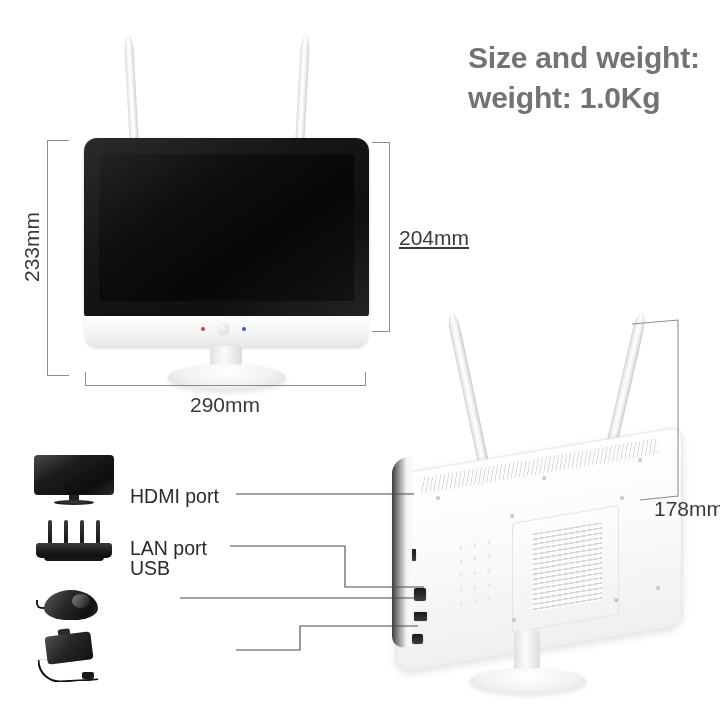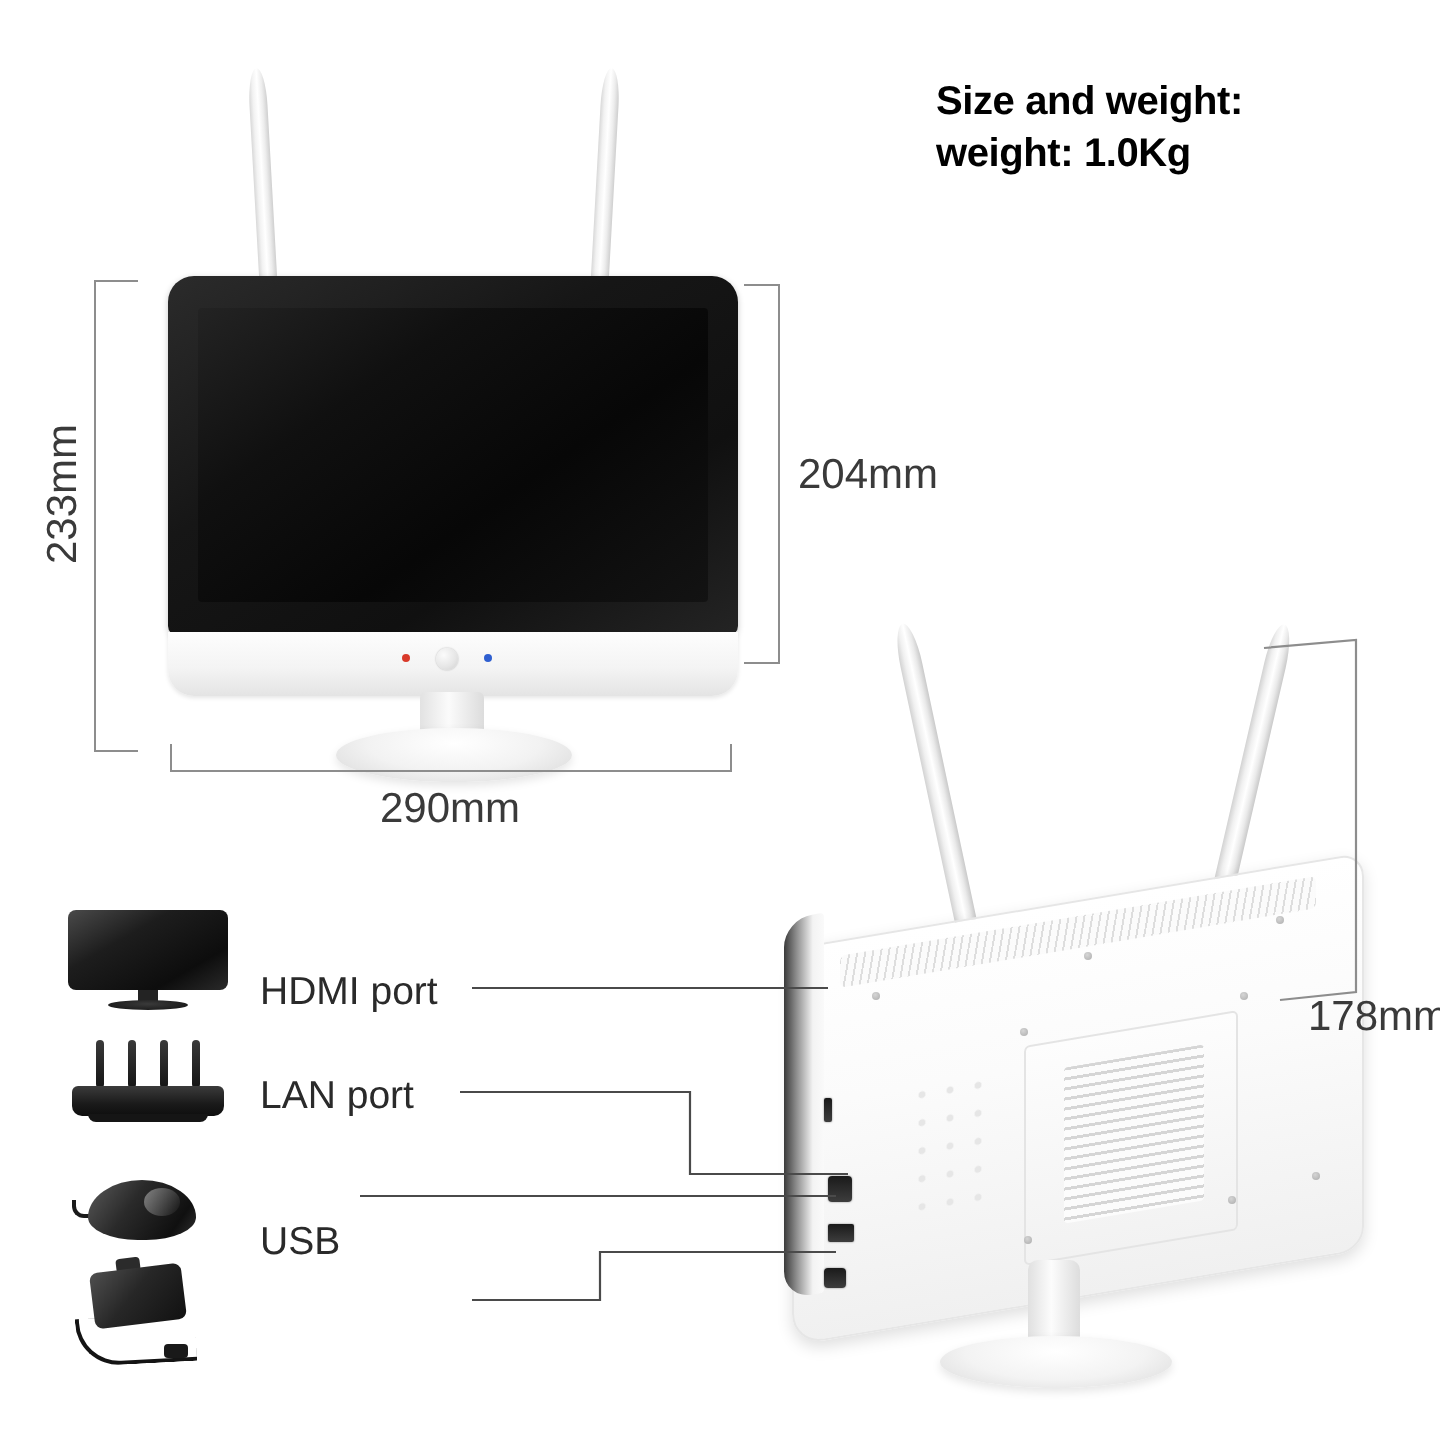--- a/index.html
+++ b/index.html
@@ -19,60 +19,60 @@
     background: #ffffff;
     overflow: hidden;
   }
   .abs { position: absolute; }
 
   
   #heading {
     left: 468px;
     top: 38px;
     width: 250px;
-    color: #000000;
-    font-size: 20px;
+    color: #737373;
+    font-size: 30px;
     font-weight: bold;
     line-height: 1.32;
     letter-spacing: -0.2px;
   }
   #heading .hl { display: block; white-space: nowrap; }
 
   
   .dim-label {
     color: #3a3a3a;
     font-size: 21px;
     font-weight: 400;
     white-space: nowrap;
   }
   #dim-233 {
     left: -18px;
     top: 235px;
     width: 100px;
     text-align: center;
     transform: rotate(-90deg);
   }
-  #dim-204 { left: 399px; top: 226px; }
+  #dim-204 { left: 399px; top: 226px; text-decoration: underline; }
   #dim-290 { left: 190px; top: 393px; }
   #dim-178 { left: 654px; top: 497px; }
 
   
   .bk { background: #8d8d8d; }
   .bk-v { width: 1px; }
   .bk-h { height: 1px; }
 
   
   .port-label {
     color: #2a2a2a;
     font-size: 19.5px;
     white-space: nowrap;
   }
   #lbl-hdmi  { left: 130px; top: 485px; }
   #lbl-lan   { left: 130px; top: 537px; }
-  #lbl-usb   { left: 130px; top: 610px; }
+  #lbl-usb   { left: 130px; top: 557px; }
   #lbl-power { left: 130px; top: 641px; }
 
   .leader { stroke: #4a4a4a; stroke-width: 1.1; fill: none; }
 
   
   #monitor-front { left: 84px; top: 20px; width: 285px; height: 360px; }
 
   .ant-front {
     position: absolute;
     width: 9px;

